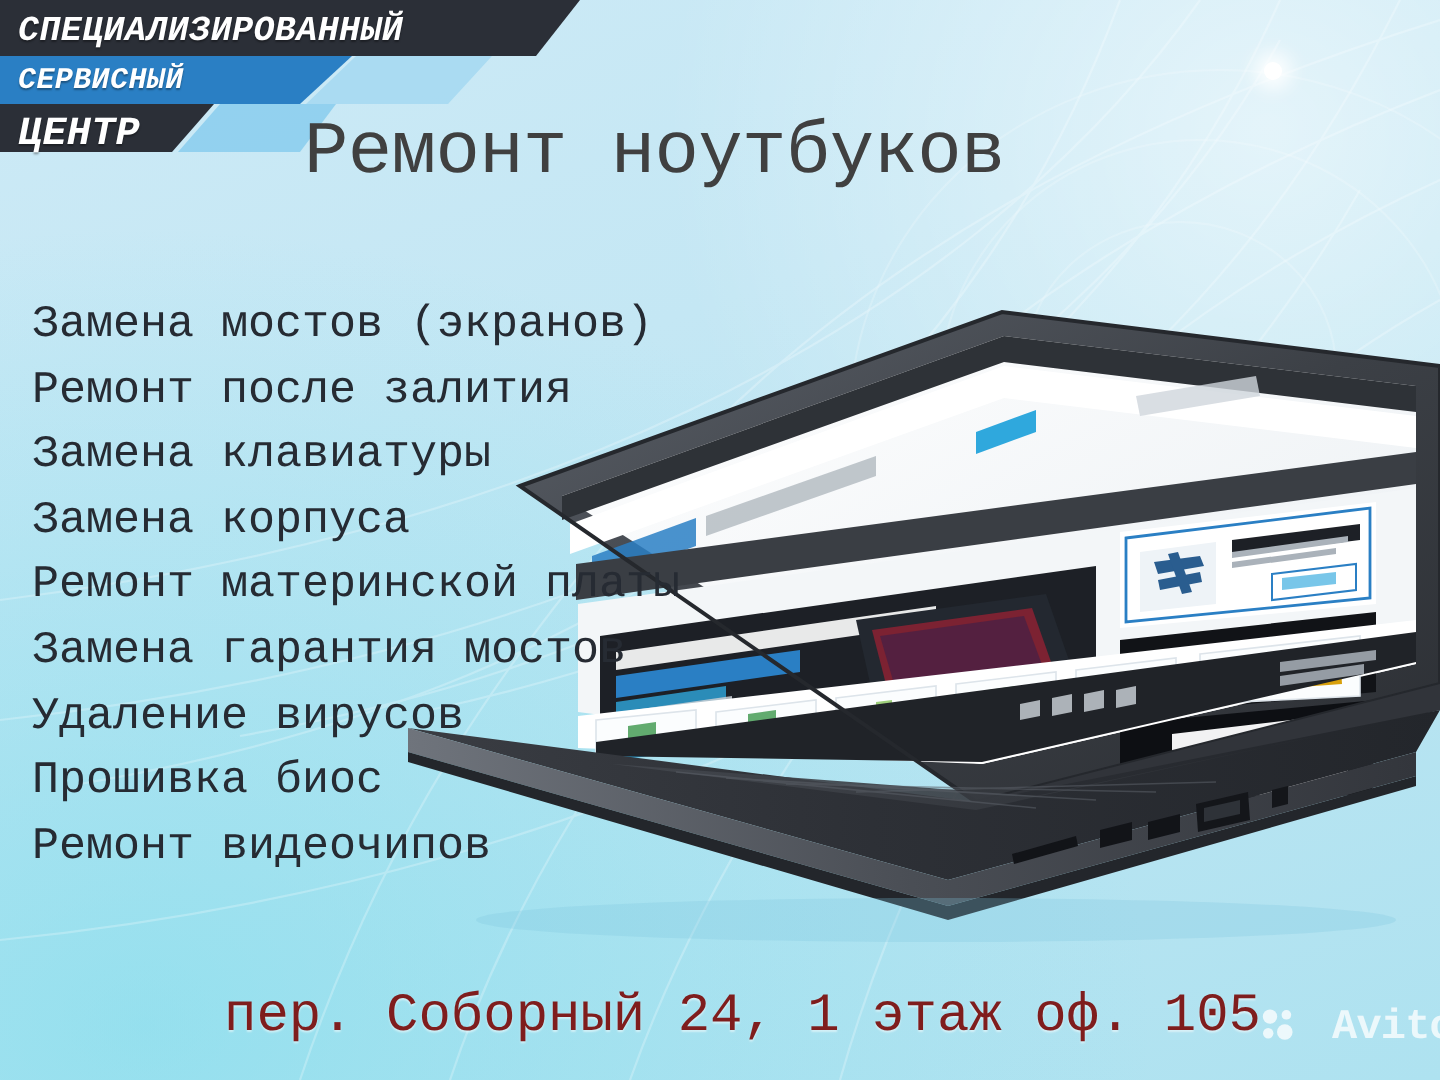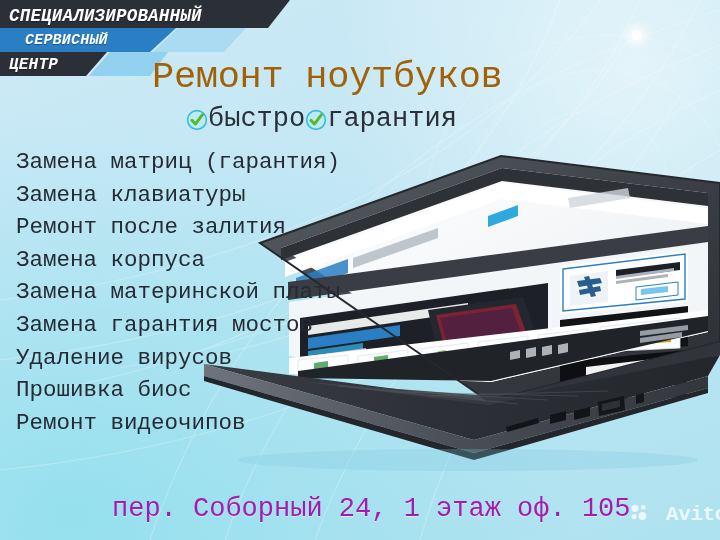--- a/index.html
+++ b/index.html
@@ -22,46 +22,46 @@
     background:#ffffff;box-shadow:0 0 9px 5px rgba(255,255,255,.85);}
 
   
   .ribbons{position:absolute;left:0;top:0;width:300px;height:82px;}
   .ribbon-txt{
     position:absolute;color:#fff;font-style:italic;font-weight:bold;
     letter-spacing:.2px;white-space:nowrap;
     text-shadow:0 1px 1px rgba(0,0,0,.35);
   }
   .rb1{left:9px;top:6px;font-size:17.5px;}
-  .rb2{left:25px;top:32px;font-size:15px;}
-  .rb3{left:9px;top:56px;font-size:16px;}
+  .rb2{left:9px;top:32px;font-size:15px;}
+  .rb3{left:9px;top:56px;font-size:20px;}
 
   
   .title{
     position:absolute;left:152px;top:56px;
-    font-size:37px;color:#a16207;letter-spacing:-.3px;
+    font-size:37px;color:#404040;letter-spacing:-.3px;
     white-space:nowrap;
   }
   .subline{
     position:absolute;left:186px;top:104px;
     font-size:27px;color:#2b3038;white-space:nowrap;
     display:flex;align-items:center;
   }
   .chk{display:inline-block;width:22px;height:22px;margin-right:0px;flex:0 0 auto;position:relative;top:1px;}
 
   
   .list{position:absolute;left:16px;top:146px;width:360px;}
   .list-item{
     font-size:22.5px;color:#262b33;line-height:32.6px;white-space:nowrap;
   }
 
   
   .address{
     position:absolute;left:112px;top:494px;
-    font-size:27px;color:#a21caf;white-space:nowrap;
+    font-size:27px;color:#7f1d1d;white-space:nowrap;
     text-shadow:0 1px 1px rgba(255,255,255,.5);
   }
 
   
   .avito{position:absolute;left:630px;top:503px;display:flex;align-items:center;gap:19px;opacity:.82;justify-content:center;}
   .avito-word{font-size:21px;font-weight:bold;color:rgba(255,255,255,.92);letter-spacing:-.4px;}
 
   
   .laptop{position:absolute;left:188px;top:150px;width:532px;height:330px;}
 </style>
@@ -251,43 +251,27 @@
       <polygon points="410,252 436,246 437,260 411,266" fill="#14161a"></polygon>
       <polygon points="414,254 432,250 432,257 414,261" fill="#2e3238"></polygon>
       <polygon points="448,245 456,243 456,252 448,254" fill="#14161a"></polygon>
 
       <ellipse cx="280" cy="310" rx="230" ry="11" fill="#7fc6de" opacity=".28"></ellipse>
     </svg>
   </div>
 
   <div class="title">Ремонт ноутбуков</div>
 
-  <div class="subline">
-    <span class="chk">
-      <svg viewBox="0 0 24 24" width="22" height="22">
-        <circle cx="12" cy="12" r="10.2" fill="#bfe9f4" stroke="#33c0e0" stroke-width="1.8"></circle>
-        <path d="M6.5 12.4 L10.3 16.4 L18 6.2" fill="none" stroke="#4fbd28" stroke-width="3.2" stroke-linecap="round" stroke-linejoin="round"></path>
-      </svg>
-    </span>
-    <span>быстро</span>
-    <span class="chk">
-      <svg viewBox="0 0 24 24" width="22" height="22">
-        <circle cx="12" cy="12" r="10.2" fill="#bfe9f4" stroke="#33c0e0" stroke-width="1.8"></circle>
-        <path d="M6.5 12.4 L10.3 16.4 L18 6.2" fill="none" stroke="#4fbd28" stroke-width="3.2" stroke-linecap="round" stroke-linejoin="round"></path>
-      </svg>
-    </span>
-    <span>гарантия</span>
-  </div>
 
   <div class="list">
-    <div class="list-item">Замена матриц (гарантия)</div>
+    <div class="list-item">Замена мостов (экранов)</div>
+    <div class="list-item">Ремонт после залития</div>
     <div class="list-item">Замена клавиатуры</div>
-    <div class="list-item">Ремонт после залития</div>
     <div class="list-item">Замена корпуса</div>
-    <div class="list-item">Замена материнской платы</div>
+    <div class="list-item">Ремонт материнской платы</div>
     <div class="list-item">Замена гарантия мостов</div>
     <div class="list-item">Удаление вирусов</div>
     <div class="list-item">Прошивка биос</div>
     <div class="list-item">Ремонт видеочипов</div>
   </div>
 
   <div class="address">пер. Соборный 24, 1 этаж оф. 105</div>
 
   <div class="avito">
     <span>

